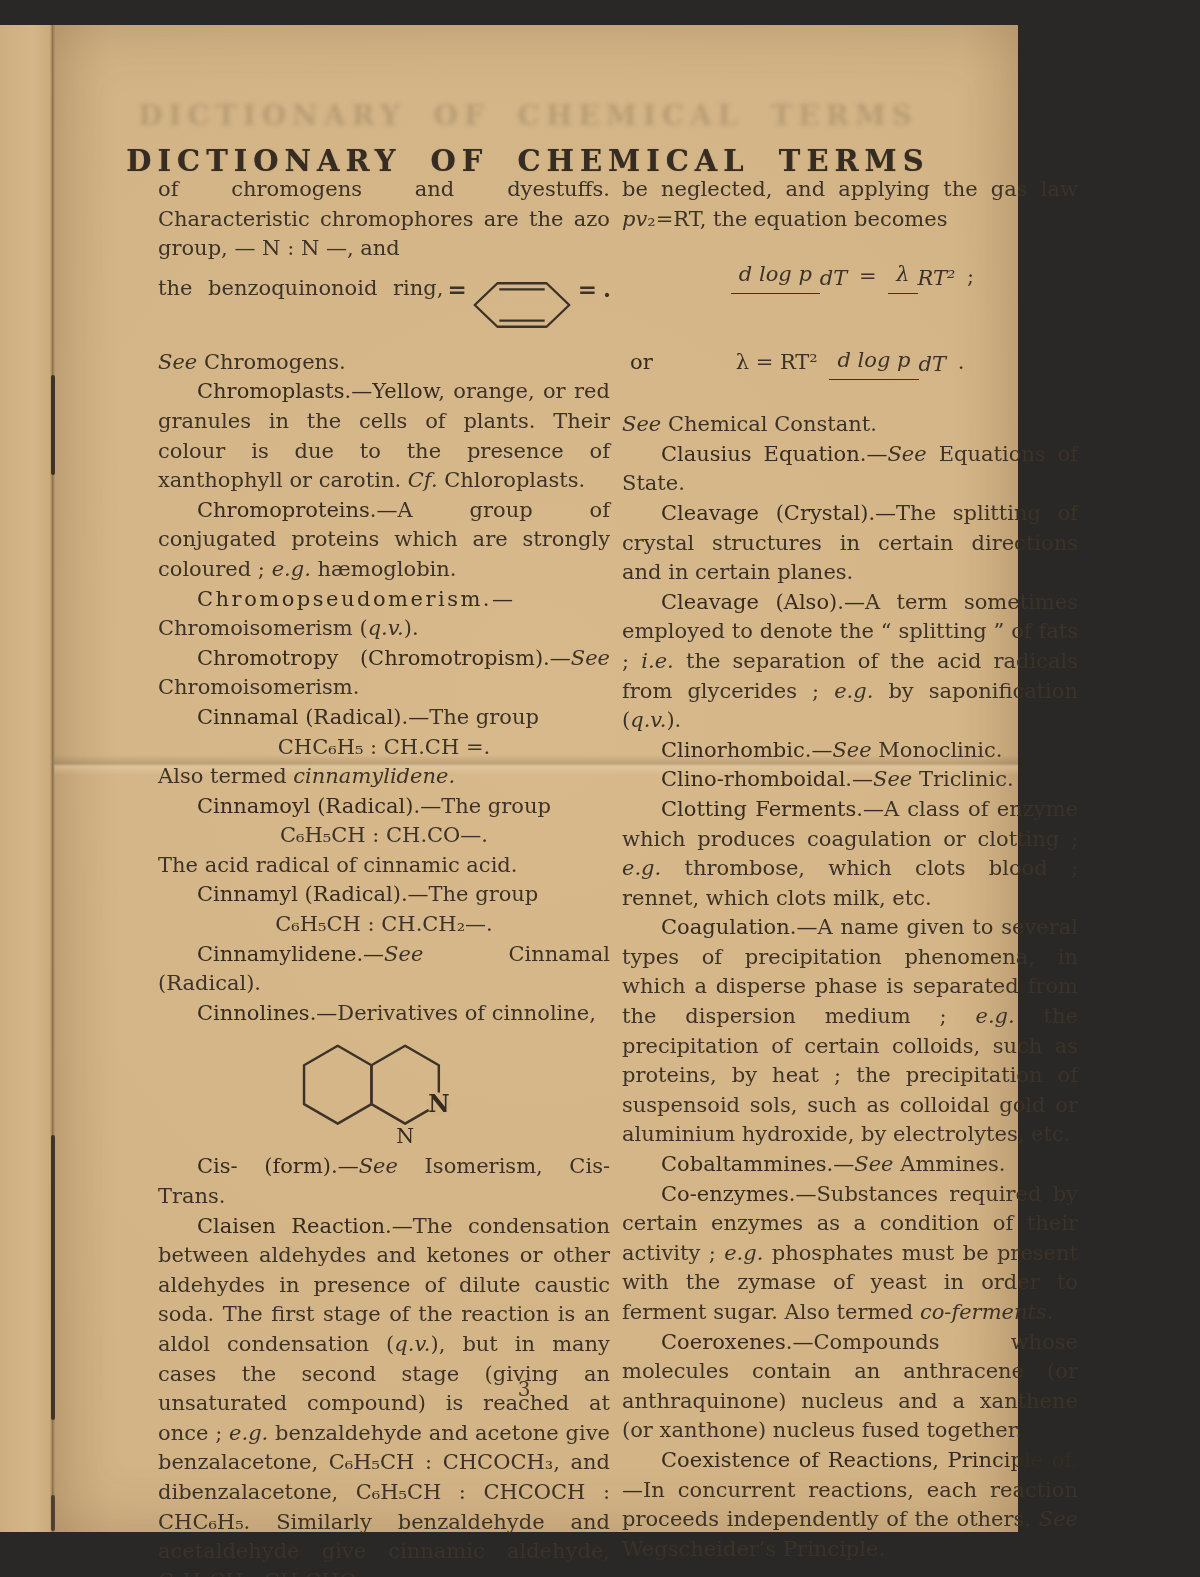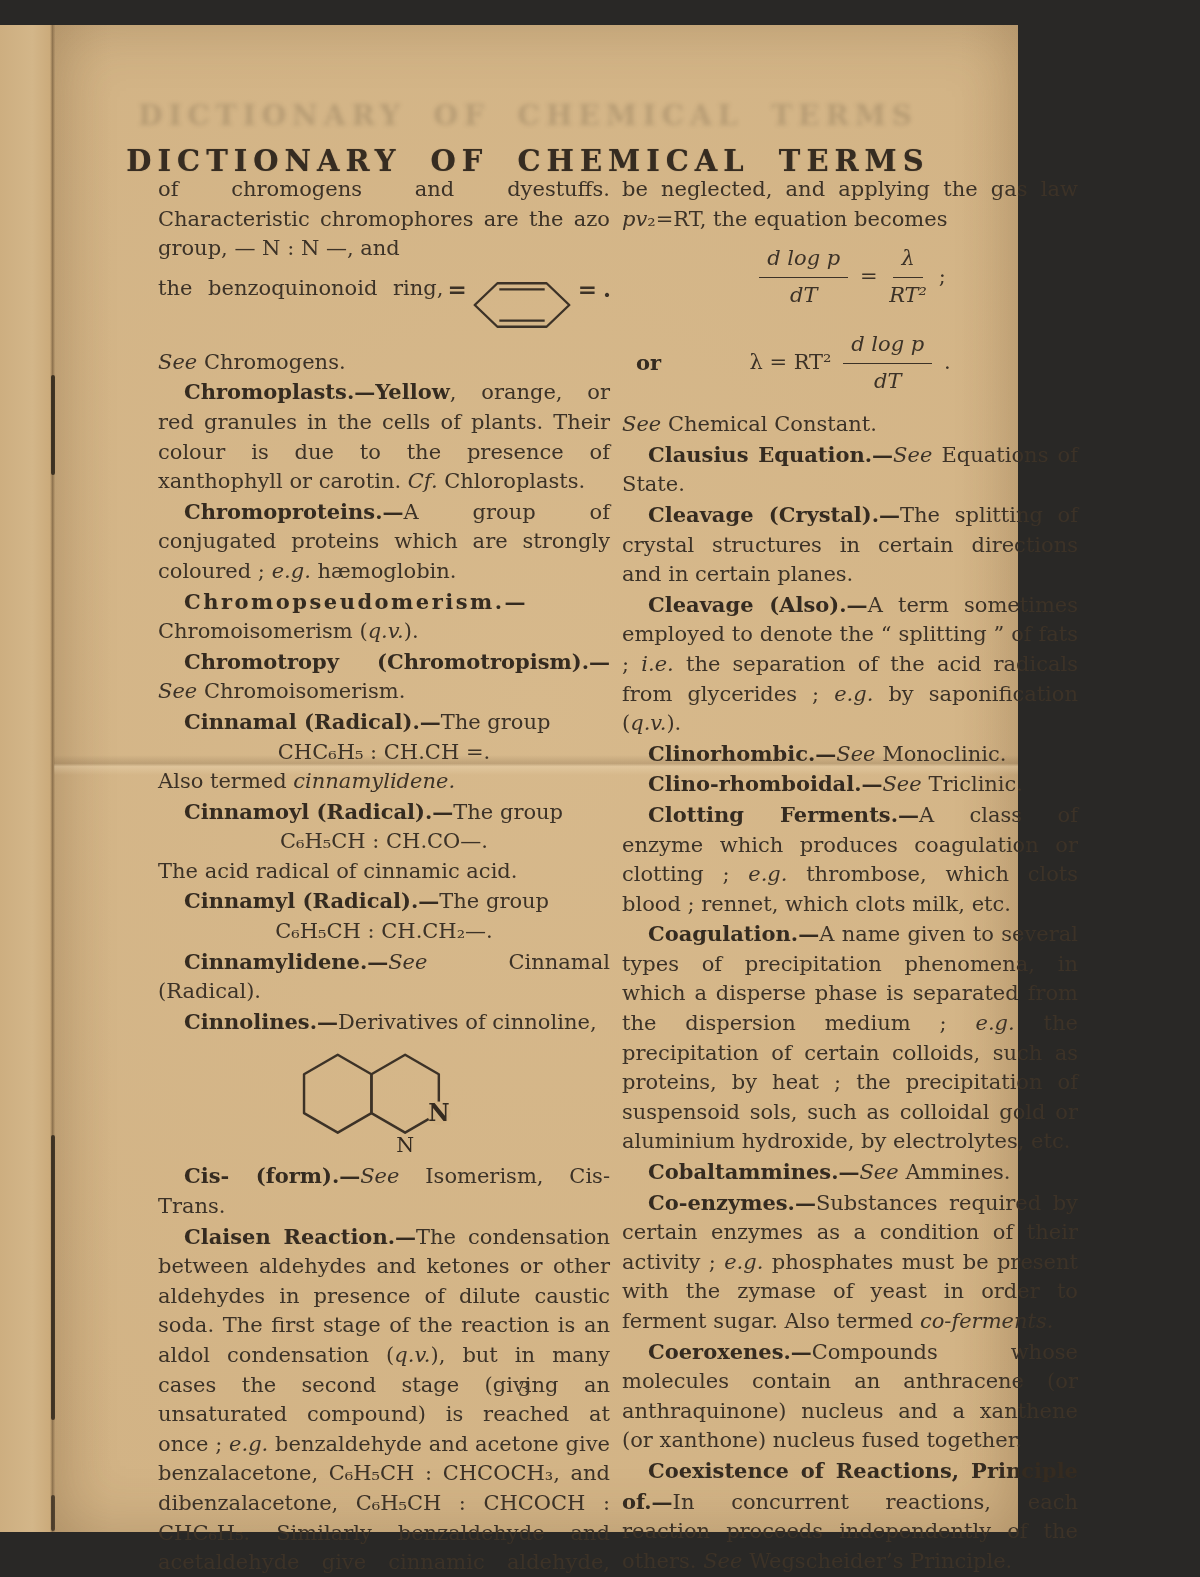--- a/index.html
+++ b/index.html
@@ -42,42 +42,42 @@
     color:#362c21;transform:translateX(-8px);text-shadow:0 0 1px rgba(54,44,33,.5);}
 
   .columns{position:absolute;left:104px;top:150px;width:920px;display:flex;gap:12px;}
   .col{font-size:21px;line-height:29.6px;text-align:justify;color:#3c3227;}
   .col-left{width:452px;flex:none;}
   .col-right{width:456px;flex:none;}
 
   .para{margin:0;}
   .para.indent{text-indent:26px;}
   .para.center{text-align:center;text-indent:0;}
-  span.b{font-weight:bold;color:#352b20;}
+  span.b{font-weight:normal;color:#352b20;margin-left:13px;}
   span.i{font-style:italic;}
   span.sp{letter-spacing:2.5px;}
 
   
   .benzo-row{display:flex;align-items:flex-start;justify-content:space-between;
     margin:10px 0 8px;min-height:66px;}
   .benzo-pre{word-spacing:9px;}
   .benzo-eq{font-size:23px;font-weight:bold;letter-spacing:-1px;}
   .benzo-svg{display:block;}
 
   
   .ring-wrap{display:flex;justify-content:center;margin:8px 0 4px;}
 
   
   .equation{position:relative;display:flex;justify-content:center;align-items:center;
     margin:4px 0 8px;min-height:78px;text-indent:0;}
-  .eq-label{position:absolute;left:14px;top:50%;transform:translateY(-50%);
-    font-weight:bold;color:#352b20;}
+  .eq-label{position:absolute;left:8px;top:50%;transform:translateY(-50%);
+    font-weight:normal;color:#352b20;}
   .eq-body{display:inline-flex;align-items:center;}
   .eq-txt{white-space:pre;font-size:21px;}
-  .frac{display:inline-flex;flex-direction:column;align-items:center;
+  .frac{display:inline-flex;flex-direction:row;align-items:center;
     font-style:italic;margin:0 5px;font-size:21px;}
   .frac .num{padding:0 8px 3px;border-bottom:1.7px solid #3c3227;}
   .frac .den{padding-top:3px;}
 
   .pageno{position:absolute;left:0;top:1352px;width:100%;text-align:center;
     font-size:20px;color:#463a2b;transform:translateX(-12px);}
 
   svg .bond{stroke:#3c3227;stroke-width:2.5;fill:none;stroke-linejoin:round;}
   svg .atom{fill:#352b20;font-family:"DejaVu Serif",serif;}
 </style>

